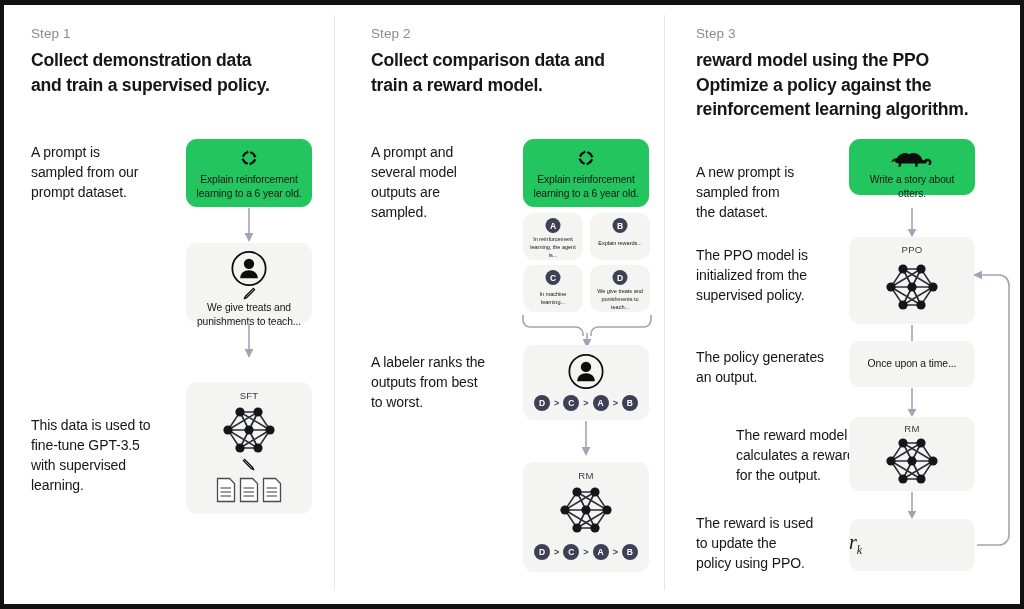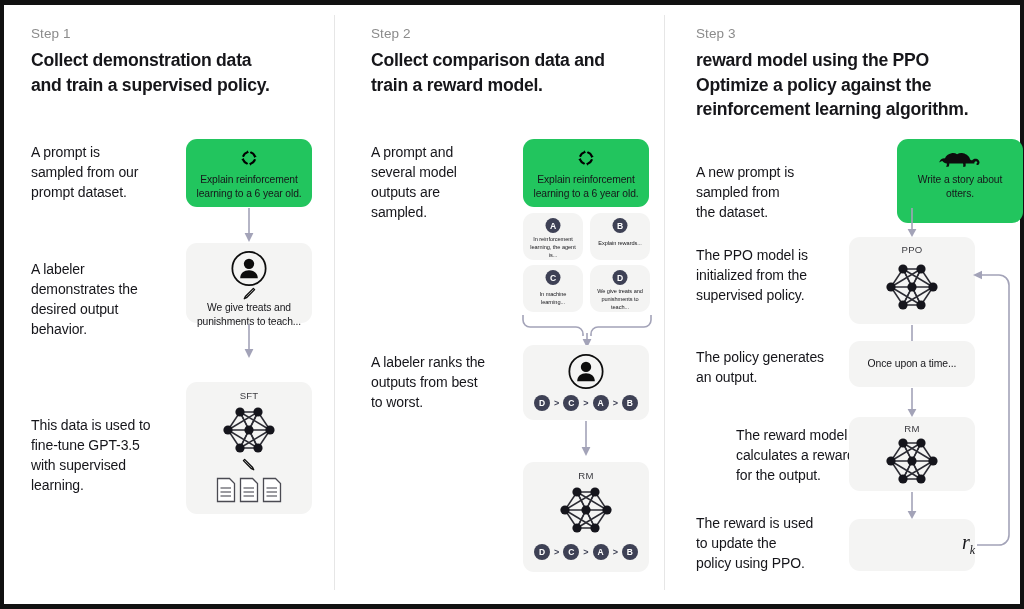--- a/index.html
+++ b/index.html
@@ -127,21 +127,21 @@
   .rank-gt {
     color: #3e4155;
     font-size: 9px;
     font-weight: bold;
   }
 
   
   .rk {
     position: absolute;
     left: 0; right: 0;
-    text-align: right;
+    text-align: left;
     font-family: "Liberation Serif", serif;
     font-style: italic;
     color: #16161a;
     font-size: 20px;
   }
   .rk sub { font-size: 12px; font-style: italic; }
 
   svg { display: block; overflow: visible; }
   .abs { position: absolute; }
 </style>
@@ -159,24 +159,20 @@
 
     <div class="step-title" style="left:27px; top:43px; width:290px;">
       <div>Collect demonstration data</div>
       <div>and train a supervised policy.</div>
     </div>
 
     <div class="caption" style="left:27px; top:138px; width:150px; white-space:pre-line;">A prompt is
 sampled from our
 prompt dataset.</div>
 
-    <div class="caption" style="left:27px; top:255px; width:155px; white-space:pre-line;">A labeler
-demonstrates the
-desired output
-behavior.</div>
 
     <div class="caption" style="left:27px; top:411px; width:165px; white-space:pre-line;">This data is used to
 fine-tune GPT-3.5
 with supervised
 learning.</div>
 
     <div class="card green" style="left:182px; top:134px; width:126px; height:68px;">
       <span class="abs" style="left:50%; top:9px; transform:translateX(-50%);">
         <svg width="20" height="20" viewBox="0 0 24 24">
           <path d="M5.2 9.6a7.3 7.3 0 0 1 4.3-4.2" fill="none" stroke="#000" stroke-width="2.6" stroke-linecap="round"></path>
@@ -436,21 +432,21 @@
 an output.</div>
 
     <div class="caption" style="left:31px; top:421px; width:165px; white-space:pre-line;margin-left:40px;">The reward model
 calculates a reward
 for the output.</div>
 
     <div class="caption" style="left:31px; top:509px; width:160px; white-space:pre-line;">The reward is used
 to update the
 policy using PPO.</div>
 
-    <div class="card green" style="left:184px; top:134px; width:126px; height:84px;margin-left:48px;">
+    <div class="card green" style="left:184px; top:134px; width:126px; height:56px;">
       <span class="abs" style="left:50%; top:9px; transform:translateX(-50%);">
         <svg width="46" height="22" viewBox="0 0 46 22">
           <path d="M2.5 13.5c1.2-2.4 3.4-3.4 5.4-3.1 1.1-2.6 3.4-4.6 6.6-5.2 2.2-0.4 4.1 0.1 5.6 1.0
                    1.6-1.0 3.7-1.4 5.9-1.0 4.0 0.7 6.6 3.5 7.3 6.6 0.6 0.1 1.2 0.4 1.7 0.8
                    1.0-1.6 2.8-2.2 4.4-1.8 1.9 0.5 3.0 2.0 3.1 3.5 0.1 1.2-0.5 2.2-1.4 2.6
                    -0.6 0.3-1.3 0.1-1.6-0.4-0.3-0.5 0-1.0 0.4-1.3 0.4-0.3 0.5-0.8 0.3-1.2
                    -0.3-0.6-1.1-0.9-1.8-0.6-0.8 0.3-1.2 1.2-1.0 2.1l-8.8 0c0.3 1.2 0.2 2.4-0.3 3.3
                    l-2.4 0c0.5-1.0 0.5-2.2 0.1-3.3l-13.7 0c0.1 1.2-0.2 2.4-0.8 3.3l-2.5 0
                    c0.7-1.0 1.0-2.2 0.8-3.4-1.7-0.3-3.3-1.2-4.5-2.5-1.0 0.2-2.0 0.7-2.8 1.5z" fill="#0d0d0d"></path>
         </svg>

